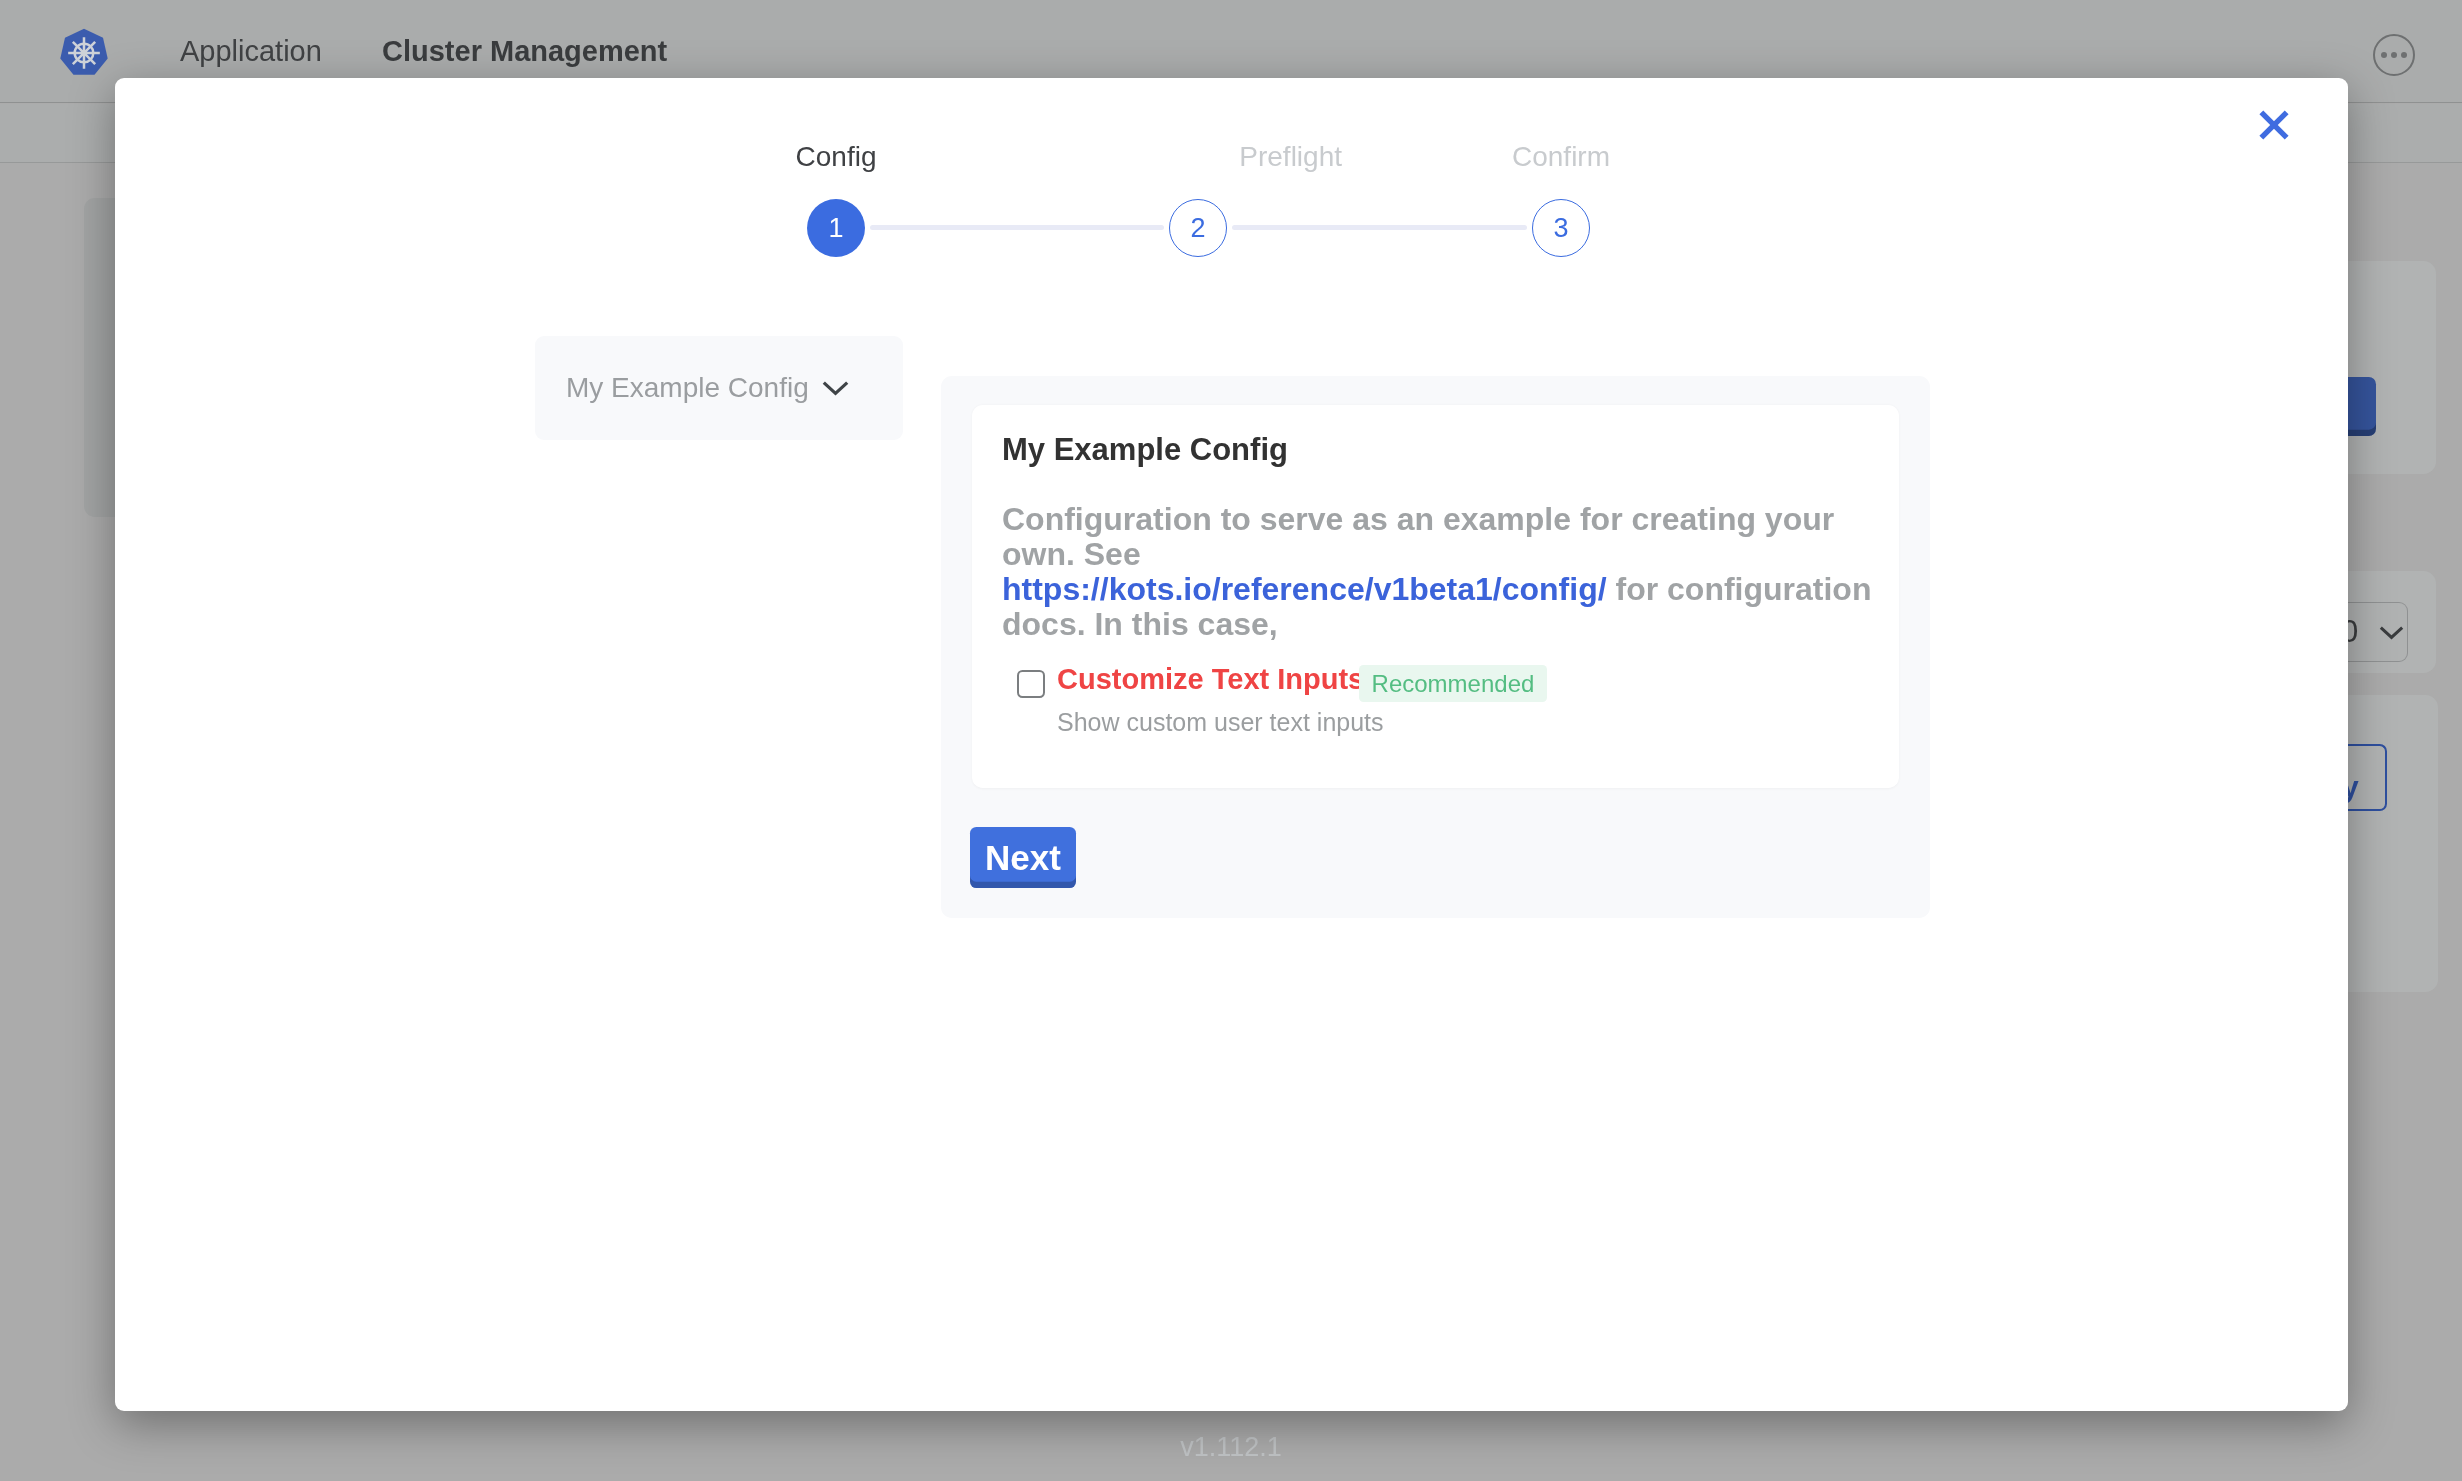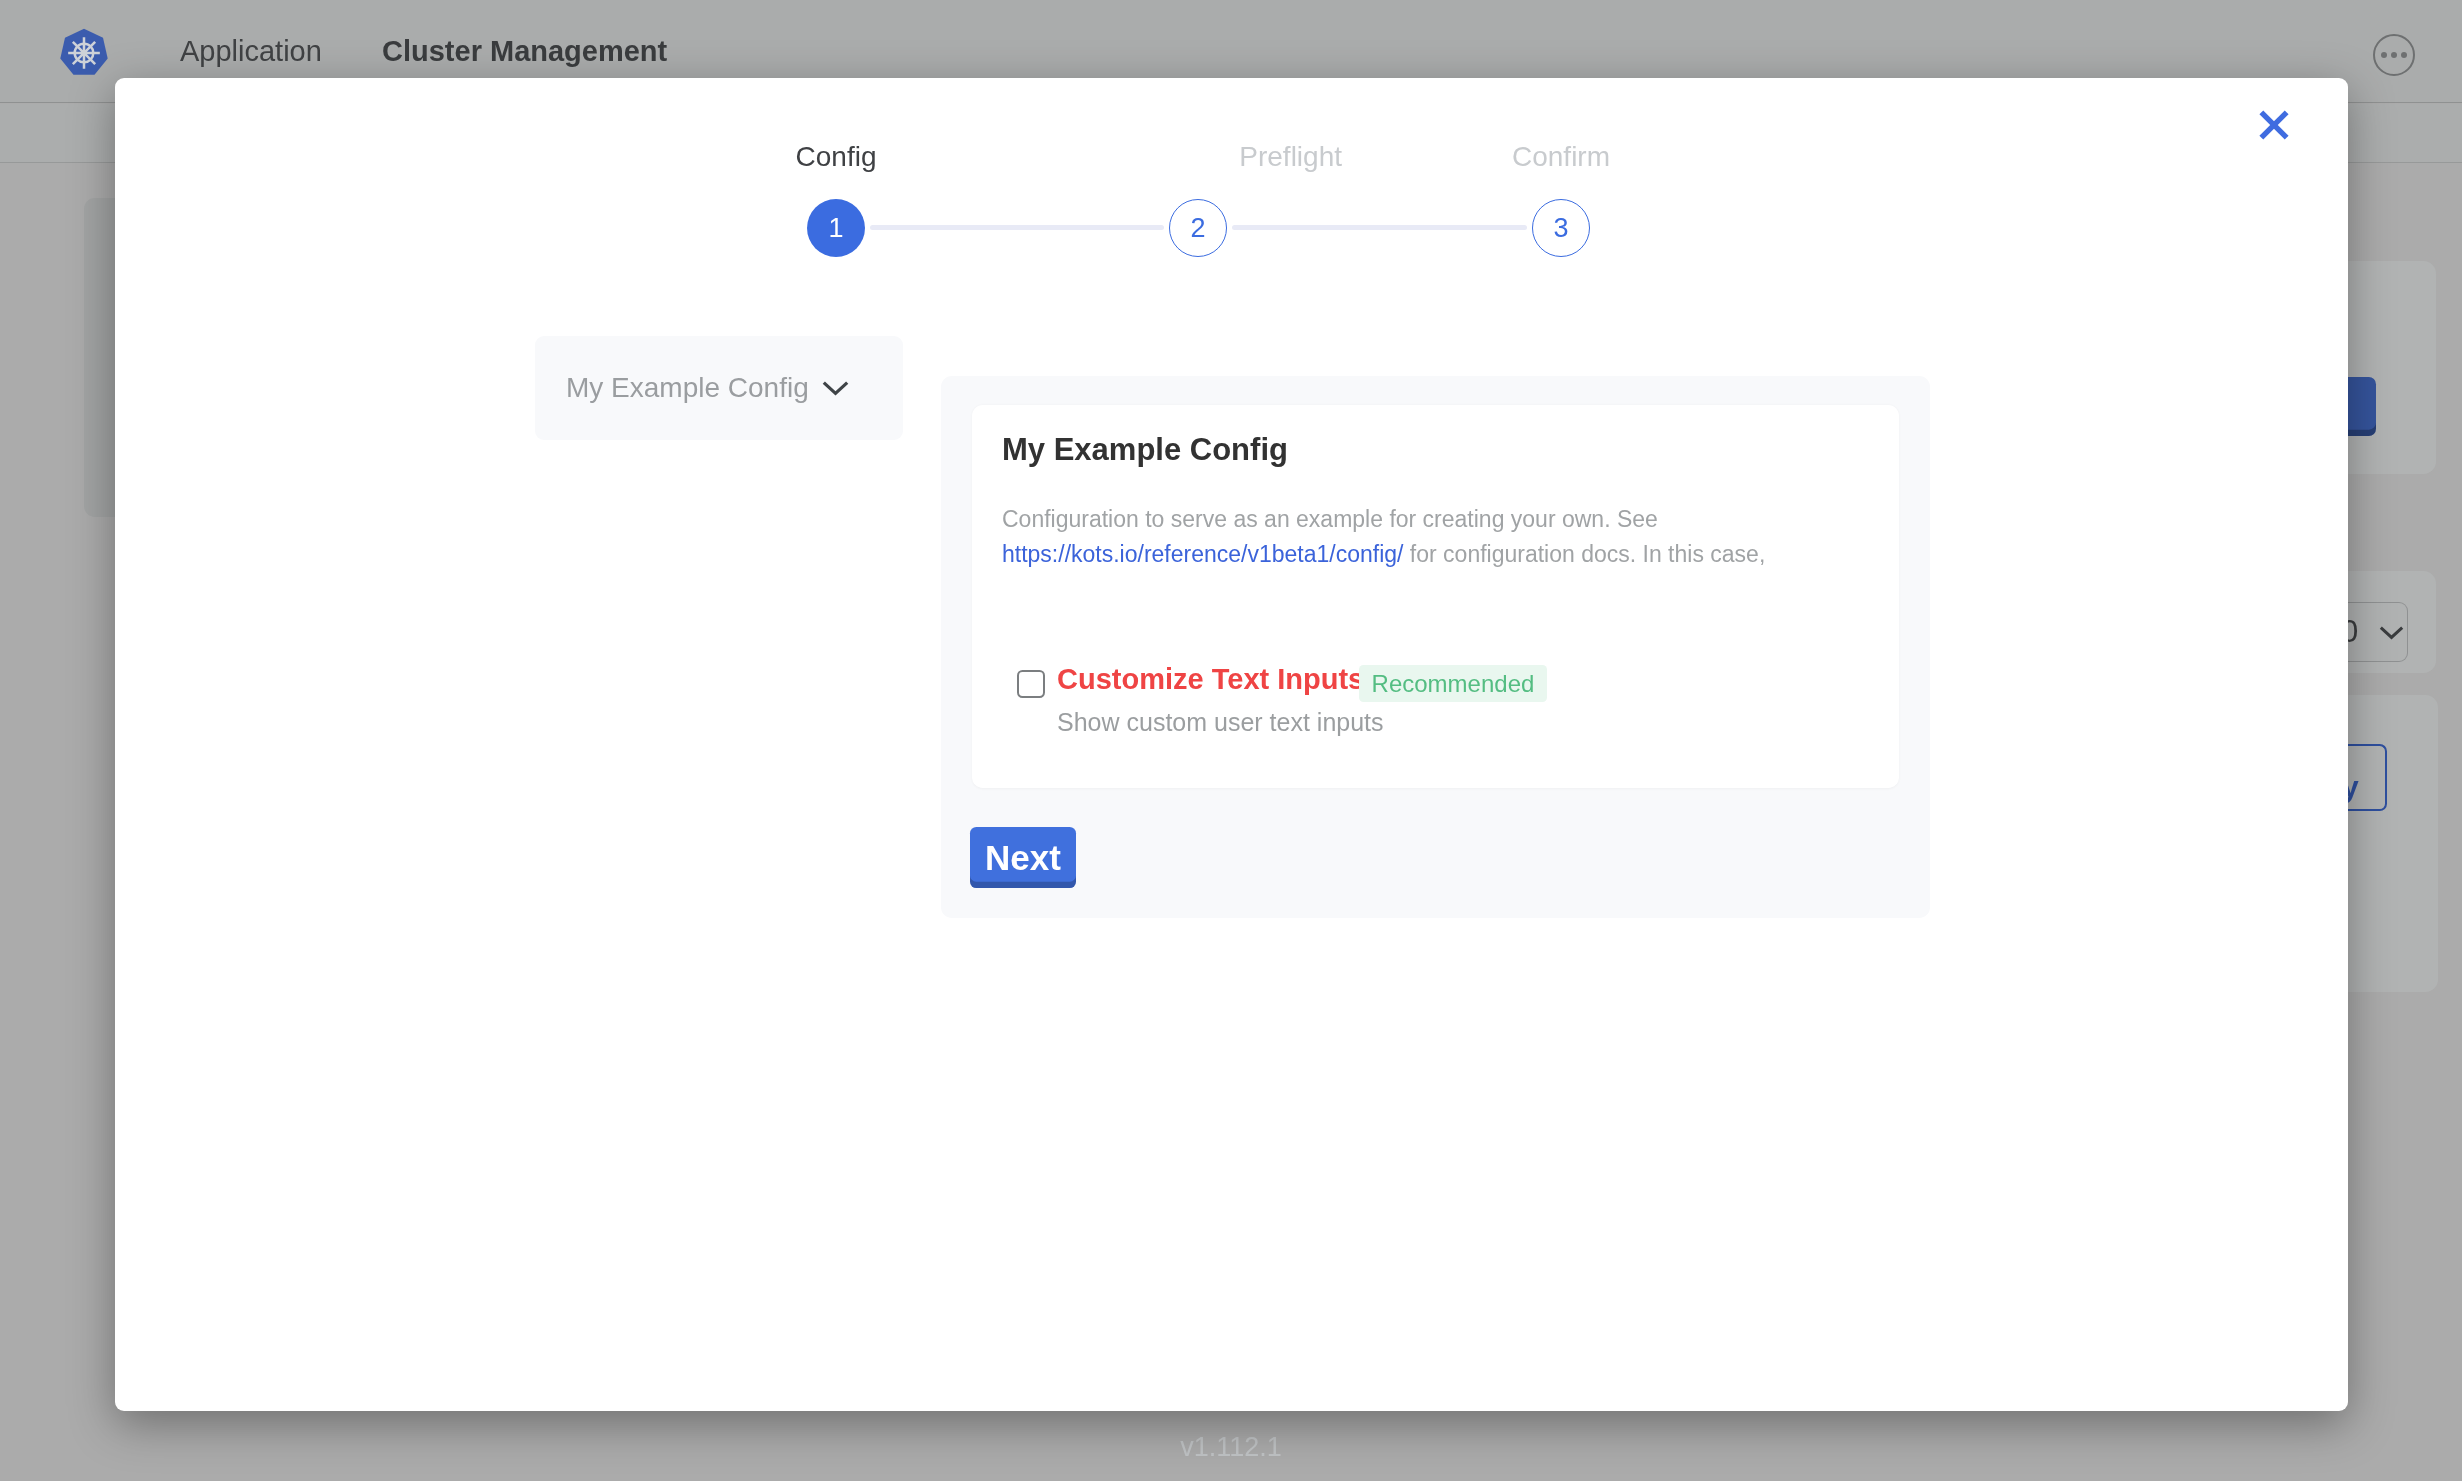--- a/index.html
+++ b/index.html
@@ -61,21 +61,21 @@
   .config-nav{left:420px;top:258px;width:368px;height:104px;background:#f8f9fb;border-radius:9px;
               display:flex;align-items:center;cursor:pointer;}
   .config-nav .lbl{margin-left:31px;font-size:28px;color:#9a9da0;}
   .config-nav svg{margin-left:12.6px;}
 
   
   .panel{left:826px;top:298px;width:989px;height:542px;background:#f8f9fb;border-radius:10.8px;}
   .card{left:31px;top:29px;width:927px;height:383px;background:#ffffff;border-radius:10.8px;
         box-shadow:0 0.9px 2.7px rgba(0,0,0,0.04);}
   .card-title{left:30px;top:27px;font-size:31px;font-weight:700;color:#323232;}
-  .card-desc{left:30px;top:97px;width:876px;font-size:23px;line-height:35px;color:#a0a3a5;}
+  .card-desc{left:30px;top:97px;width:876px;font-size:32px;line-height:35px;color:#a0a3a5;font-weight:bold;}
   .card-desc a{color:#3b63da;text-decoration:none;}
   .checkbox{left:45px;top:265px;width:24px;height:24px;border:2.7px solid #7b7e80;border-radius:5.4px;
             background:#ffffff;cursor:pointer;}
   .cb-label{left:85px;top:258px;font-size:29px;font-weight:700;color:#ef4444;cursor:pointer;}
   .badge{left:387px;top:260px;height:37px;padding:0 12.6px;background:#e9f7ef;color:#54bd82;
          font-size:24px;border-radius:4.5px;display:flex;align-items:center;}
   .cb-help{left:85px;top:303px;font-size:25px;color:#9b9ea0;}
   .next-btn{left:29px;top:451px;width:106px;height:61px;background:#4070dd;border:none;border-radius:6.3px;
             color:#ffffff;font-size:35px;font-weight:700;font-family:"Liberation Sans",sans-serif;
             box-shadow:inset 0 -6.3px 0 rgba(0,0,0,0.22);cursor:pointer;}

